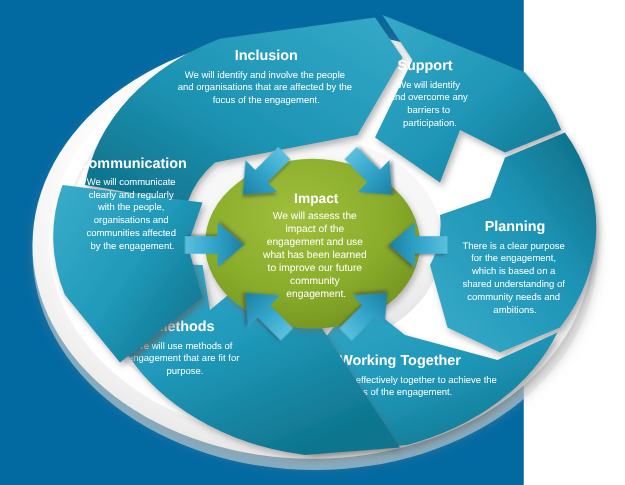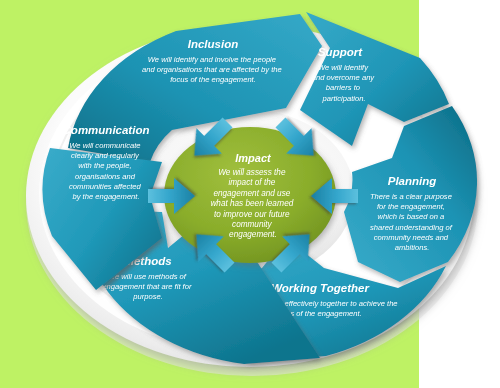--- a/index.html
+++ b/index.html
@@ -1,17 +1,17 @@
 <!DOCTYPE html>
 <html><head>
 <meta charset="utf-8">
 <style>
   html,body{margin:0;padding:0;background:#ffffff;}
   body{width:500px;height:388px;overflow:hidden;font-family:"Liberation Sans",sans-serif;}
-  #stage{position:relative;width:419px;height:388px;background:#bef264;font-style:italic;}
+  #stage{position:relative;width:419px;height:388px;background:#0369a1;}
   svg{display:block;}
   .seg-title{font-family:"Liberation Sans",sans-serif;font-weight:bold;fill:#ffffff;}
   .seg-body{font-family:"Liberation Sans",sans-serif;font-weight:normal;fill:#ffffff;}
   .core-title{font-family:"Liberation Sans",sans-serif;font-weight:bold;fill:#ffffff;font-size:11px;}
   .core-body{font-family:"Liberation Sans",sans-serif;font-weight:normal;fill:#ffffff;font-size:8.2px;}
   text{ -webkit-font-smoothing:antialiased; }
 </style>
 </head>
 <body>
 

